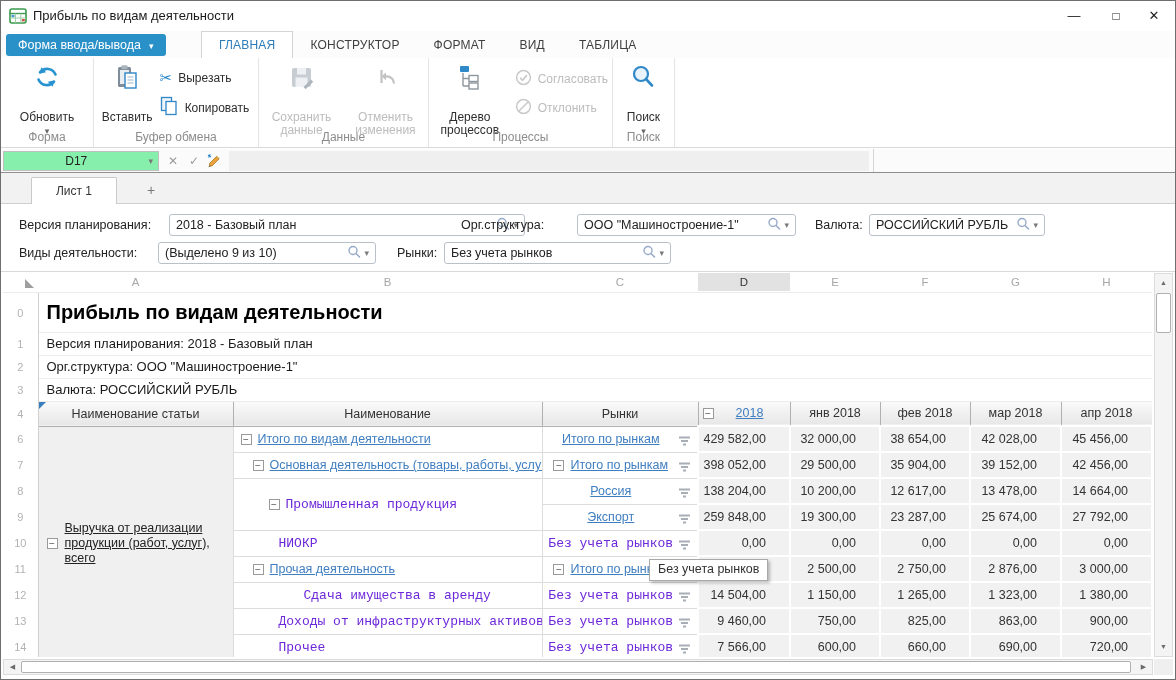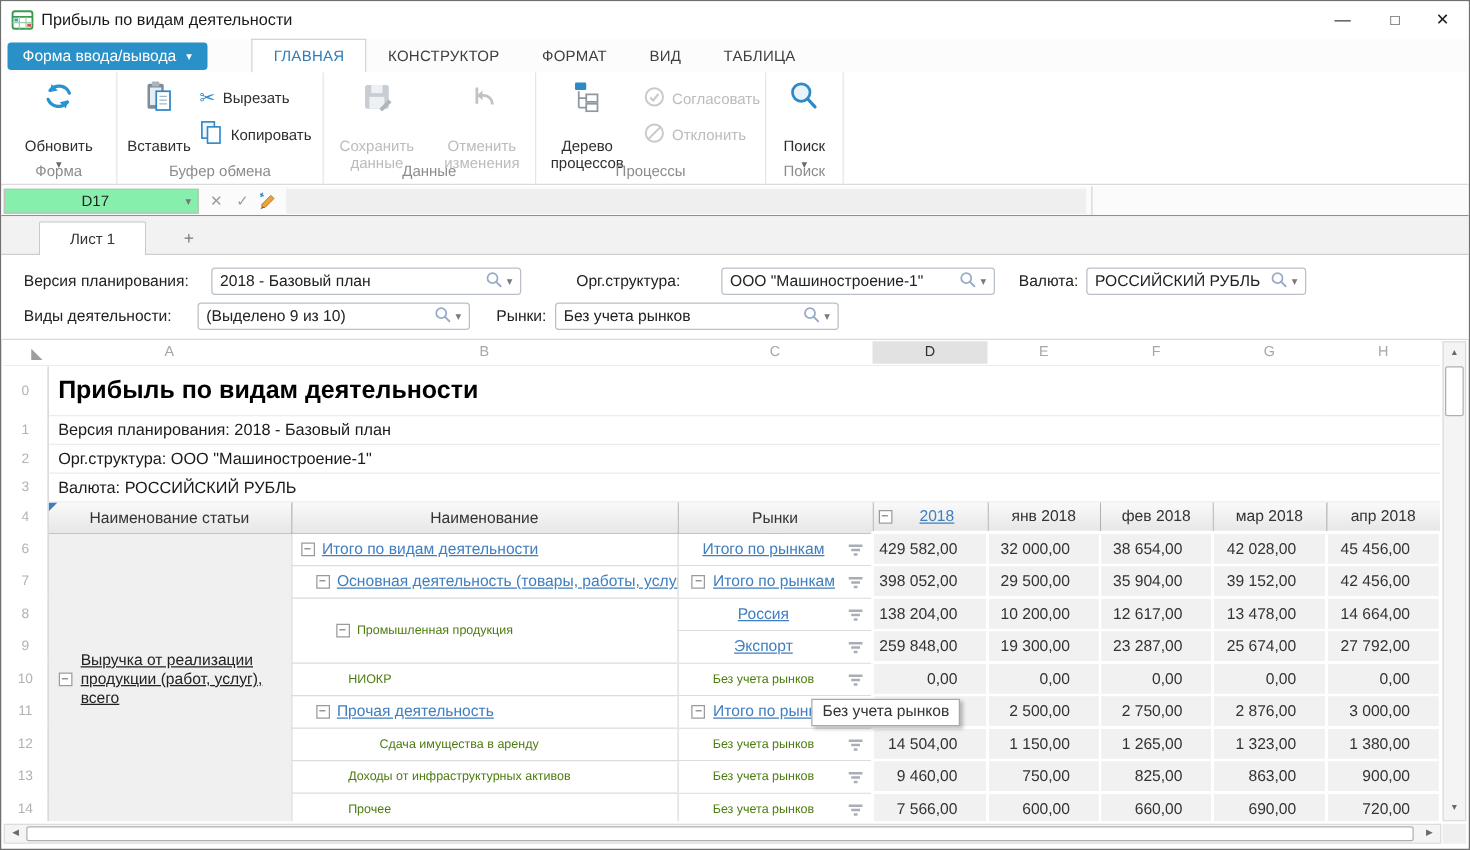--- a/index.html
+++ b/index.html
@@ -77,21 +77,21 @@
   .cell-a { background:#f0f0f0; border-left:1px solid #d0d0d0; vertical-align:middle; }
   .a-wrap { display:flex; align-items:center; gap:7px; padding-left:8px; }
   .a-text { font-size:12.5px; color:#222; white-space:normal; line-height:15px; width:170px;text-decoration:underline; }
   .cell-b { background:#fff; border-left:1px solid #dcdcdc; border-bottom:1px solid #dcdcdc; vertical-align:middle; }
   .b-wrap { display:flex; align-items:center; gap:6px; }
   .cell-c { background:#fff; border-left:1px solid #dcdcdc; border-bottom:1px solid #dcdcdc; vertical-align:middle; position:relative; }
   .c-wrap { display:flex; align-items:center; justify-content:center; gap:6px; padding-right:18px; font-size:12.5px; color:#222; }
   .funnel { position:absolute; right:6px; top:50%; margin-top:-6px; }
   .cell-v { background:#f1f1f1; border:2px solid #fff; font-size:12.5px; color:#333; text-align:right; padding-right:23px; }
   .cell-link { color:#3f7ec0; text-decoration:underline; font-size:12.5px; cursor:pointer; }
-  .b-text, .c-text { font-size:10px; color:#4d7c0f; }
+  .b-text, .c-text { font-size:13px; color:#6d28d9;font-family:Liberation Mono, monospace; }
   .collapse-box { display:inline-block; width:11px; height:11px; border:1px solid #9a9a9a; background:#fff; color:#555;
     font-size:10px; line-height:9px; text-align:center; flex:none; }
   
   .tooltip { position:absolute; left:648px; top:558px; height:22px; background:#fff; border:1px solid #a9a9a9;
     box-shadow:2px 2px 3px rgba(0,0,0,.25); font-size:12.5px; color:#333; padding:2px 8px; z-index:50; white-space:nowrap; }
   
   .vscroll { position:absolute; left:1153px; top:272px; width:19px; height:384px; background:#f4f4f4; border:1px solid #dcdcdc; }
   .vscroll .btn { position:absolute; left:0; width:17px; height:16px; text-align:center; font-size:7px; color:#6a6a6a; line-height:16px; }
   .vscroll .btn.up { top:1px; } .vscroll .btn.down { bottom:1px; }
   .vscroll .thumb { position:absolute; left:1px; top:19px; width:15px; height:40px; background:#fff; border:1px solid #b0b0b0; border-radius:2px; }
@@ -278,21 +278,21 @@
     <div class="fx-split"></div>
   </div>
 
   <div class="sheettabs">
     <div class="sheet-tab">Лист 1</div>
     <div class="sheet-add">+</div>
   </div>
 
   <div class="filterpanel">
     <span class="flt-label" style="left:18px;top:10px">Версия планирования:</span>
-    <div class="flt-input" style="left:168px;top:10px;width:248px">
+    <div class="flt-input" style="left:168px;top:10px;width:356px">
       <span class="val">2018 - Базовый план</span>
       <span><svg width="14" height="14" viewBox="0 0 14 14">
             <circle cx="6" cy="5.5" r="4" fill="none" stroke="#97aac8" stroke-width="1.4"></circle>
             <path d="M9 8.5 L12.5 12" stroke="#97aac8" stroke-width="1.5" stroke-linecap="round"></path>
           </svg></span>
       <span class="crt">▾</span>
     </div>
     <span class="flt-label" style="left:460px;top:10px">Орг.структура:</span>
     <div class="flt-input" style="left:576px;top:10px;width:219px">
       <span class="val">ООО "Машиностроение-1"</span>

